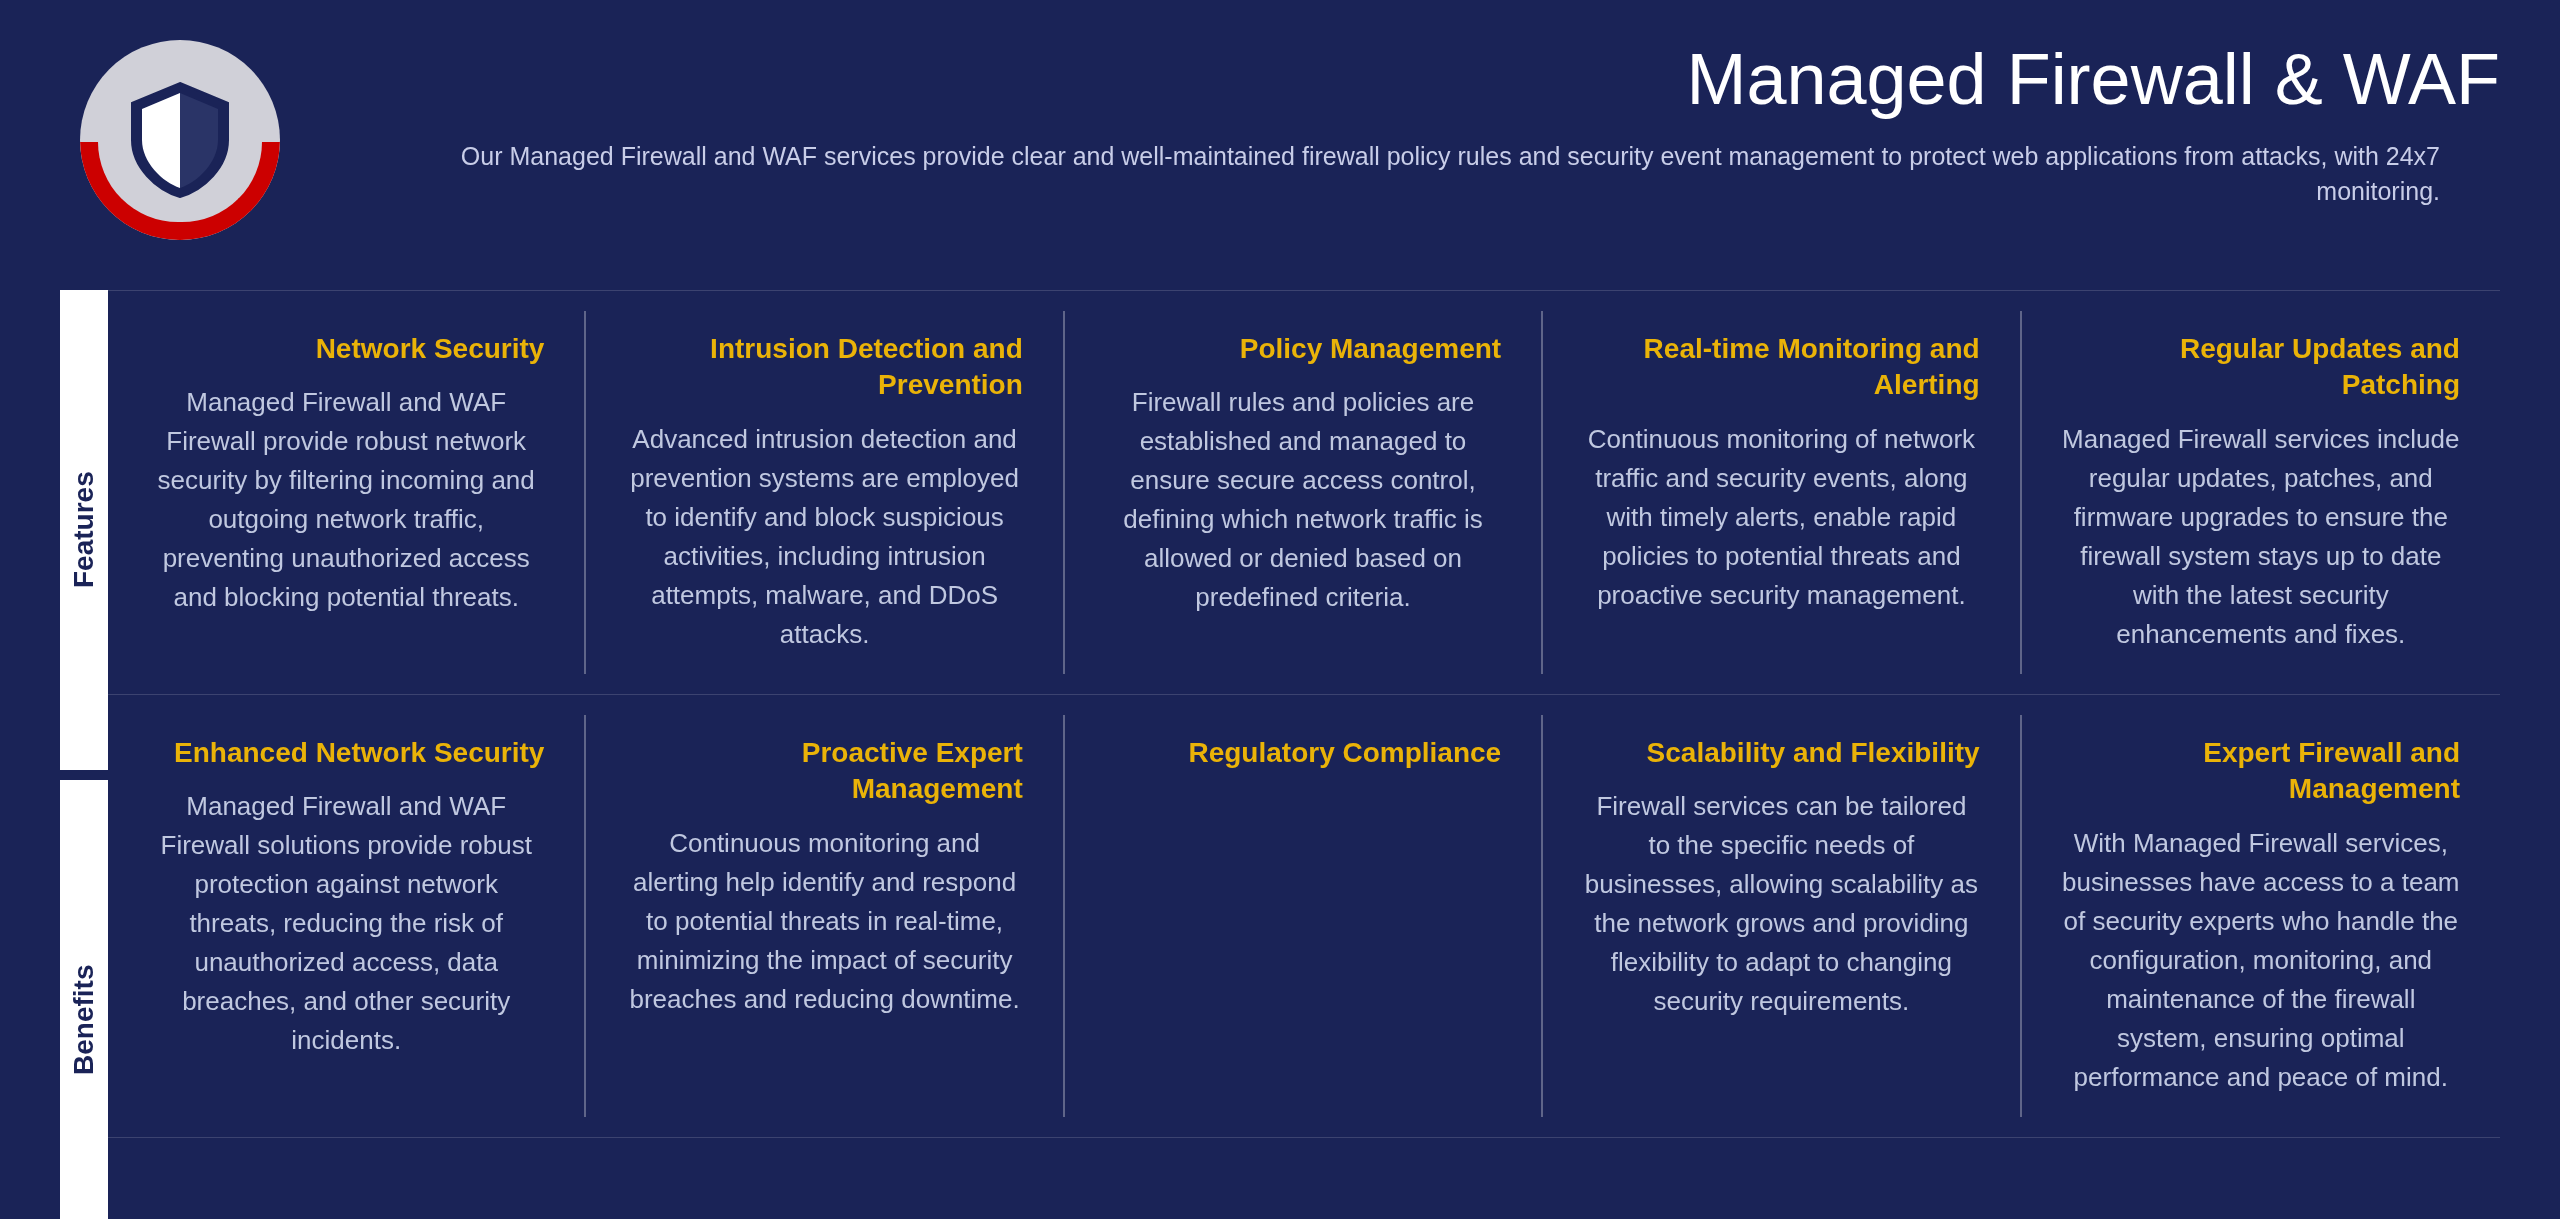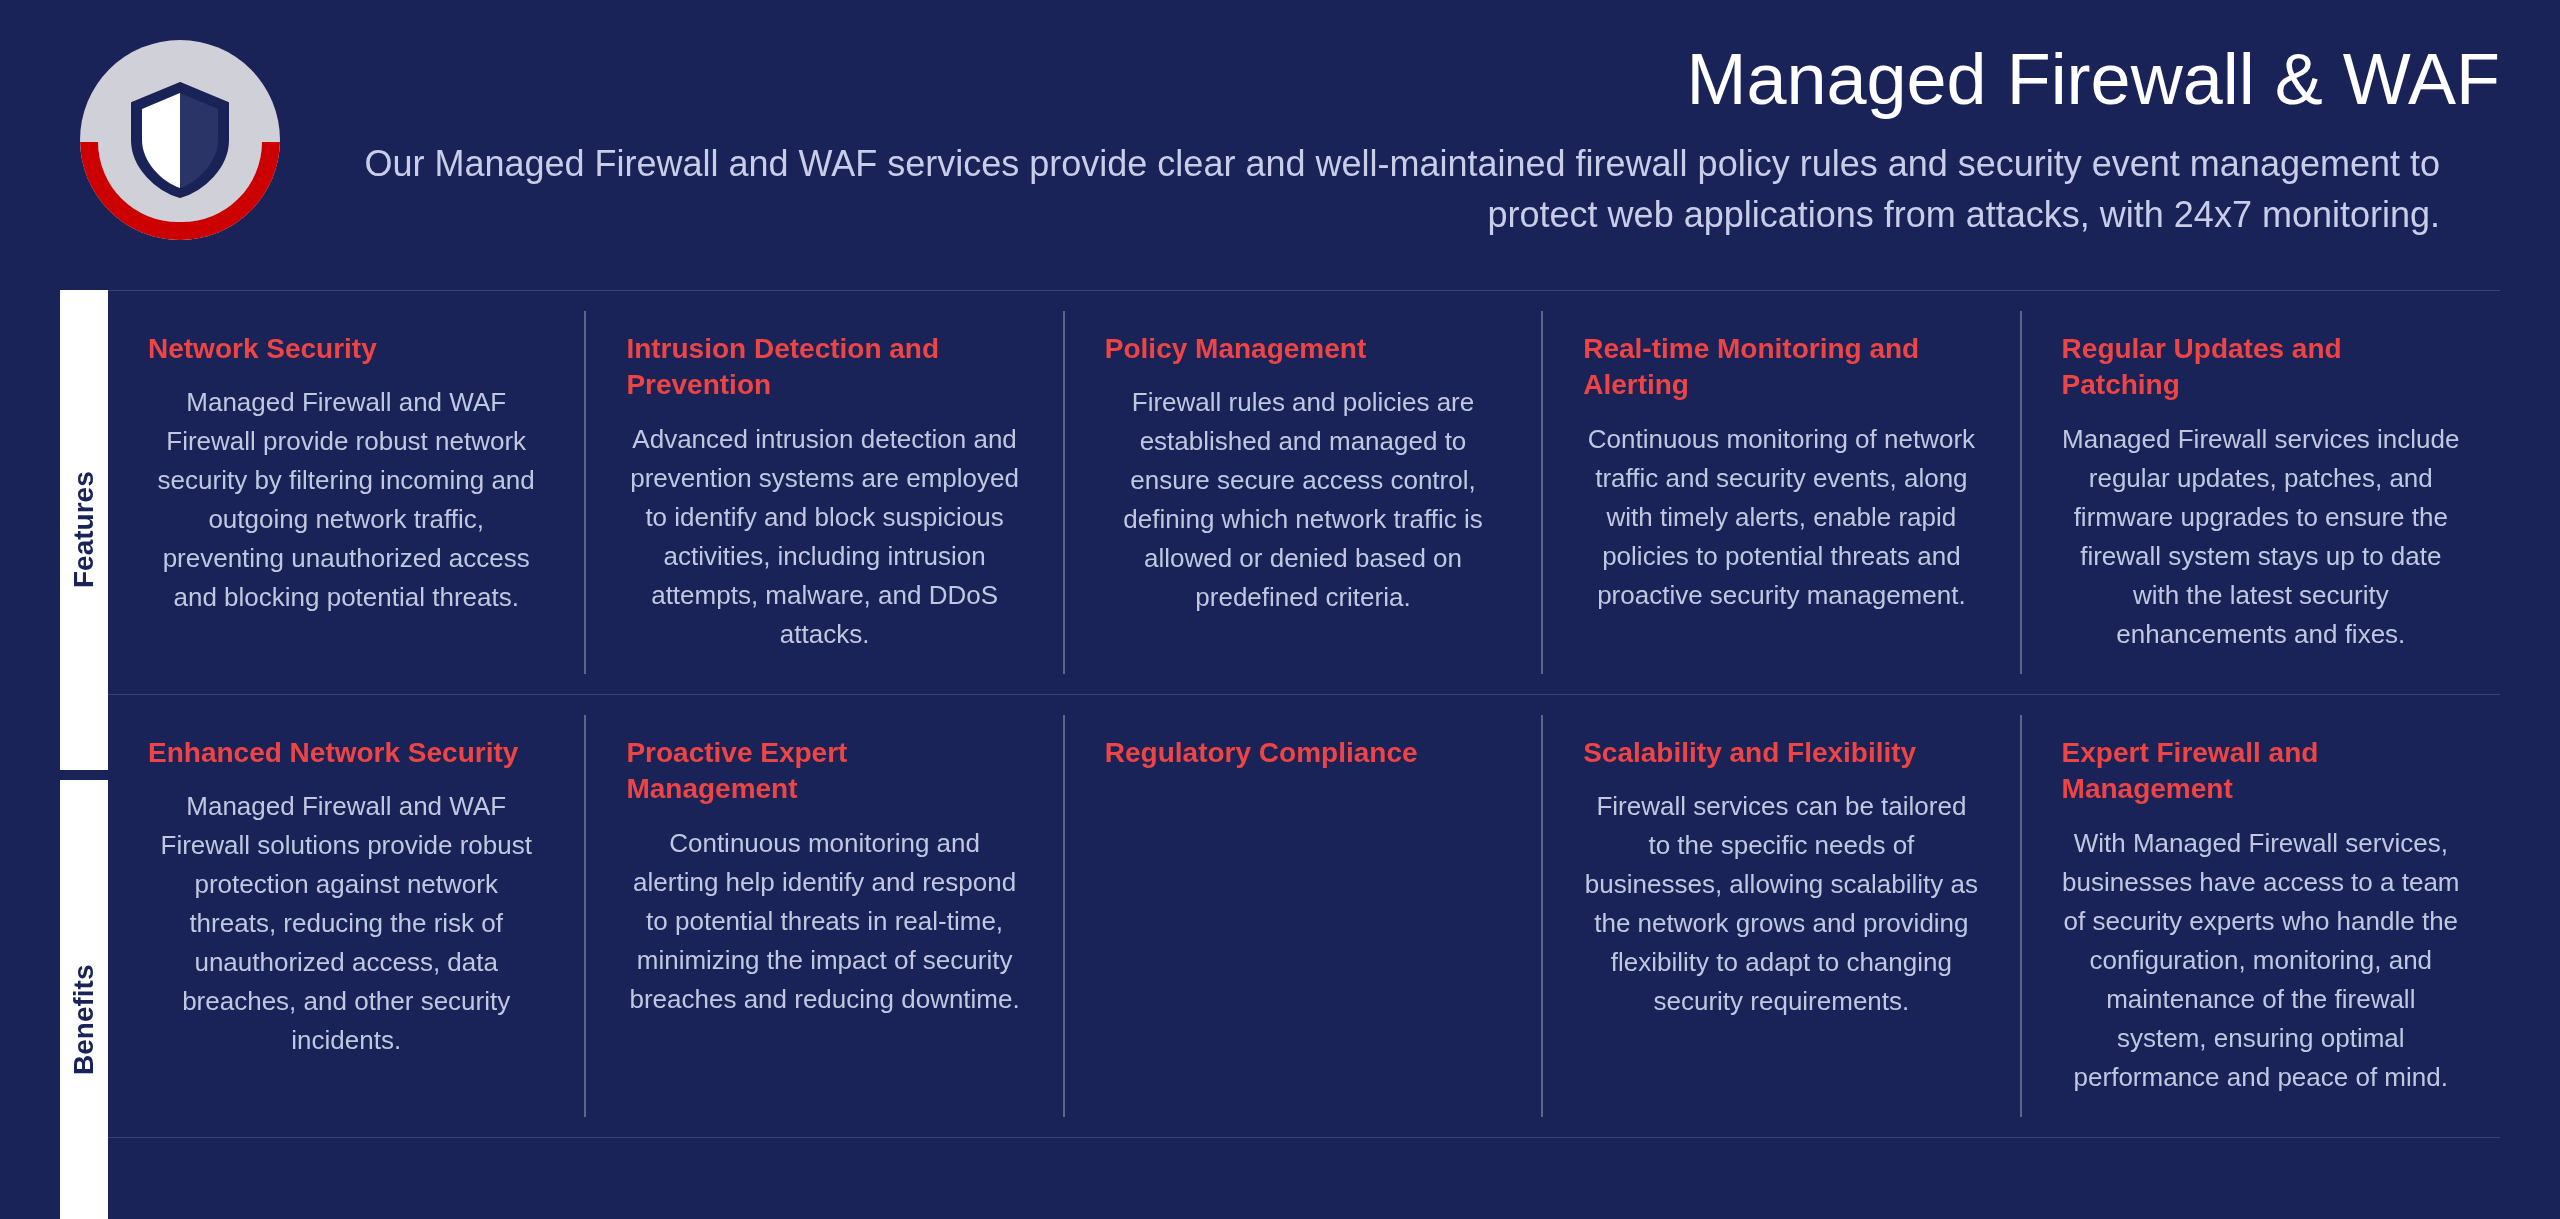--- a/index.html
+++ b/index.html
@@ -75,21 +75,21 @@
 
     .main-title {
       font-size: 72px;
       font-weight: 400;
       color: #ffffff;
       margin-bottom: 20px;
       line-height: 1.1;
     }
 
     .main-subtitle {
-      font-size: 36px;
+      font-size: 25px;
       color: #c8cde8;
       line-height: 1.4;
       max-width: 2100px;
     }
 
     
     .content-area {
       display: flex;
       flex-direction: row;
       gap: 0;
@@ -156,22 +156,22 @@
       gap: 16px;
     }
 
     .grid-cell:last-child {
       border-right: none;
     }
 
     .cell-title {
       font-size: 28px;
       font-weight: bold;
-      color: #ef4444;
-      text-align: left;
+      color: #eab308;
+      text-align: right;
       line-height: 1.3;
     }
 
     .cell-body {
       font-size: 26px;
       color: #c0c8e0;
       text-align: center;
       line-height: 1.5;
     }
   </style>

